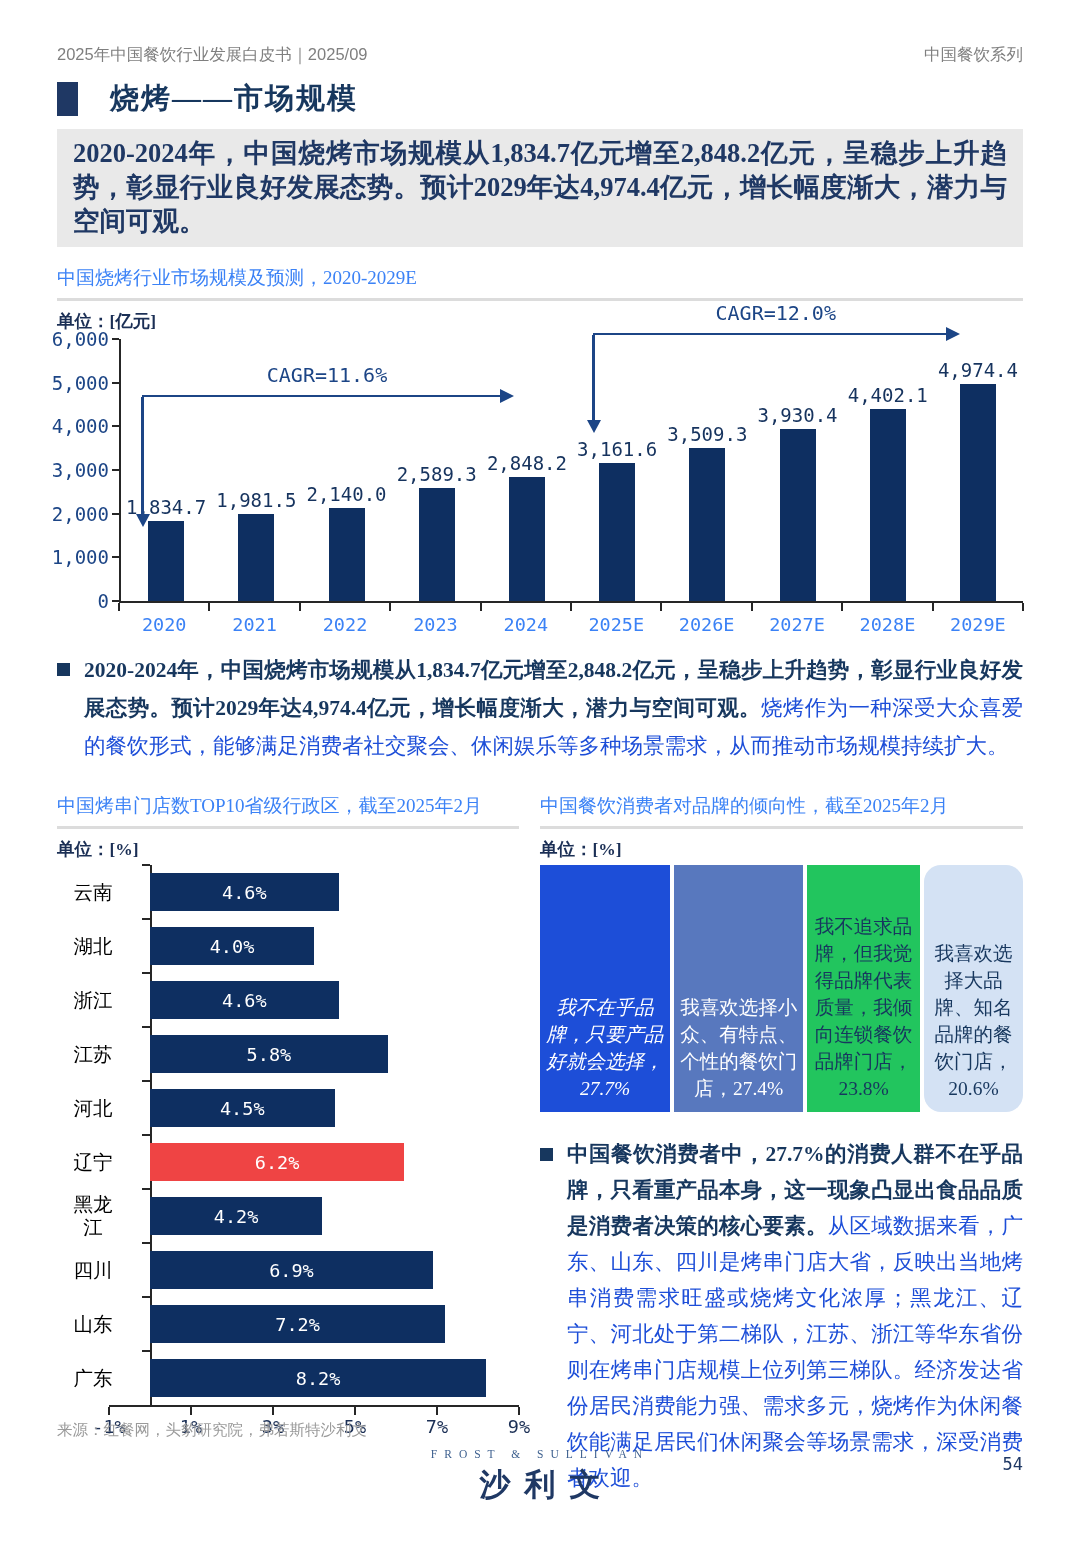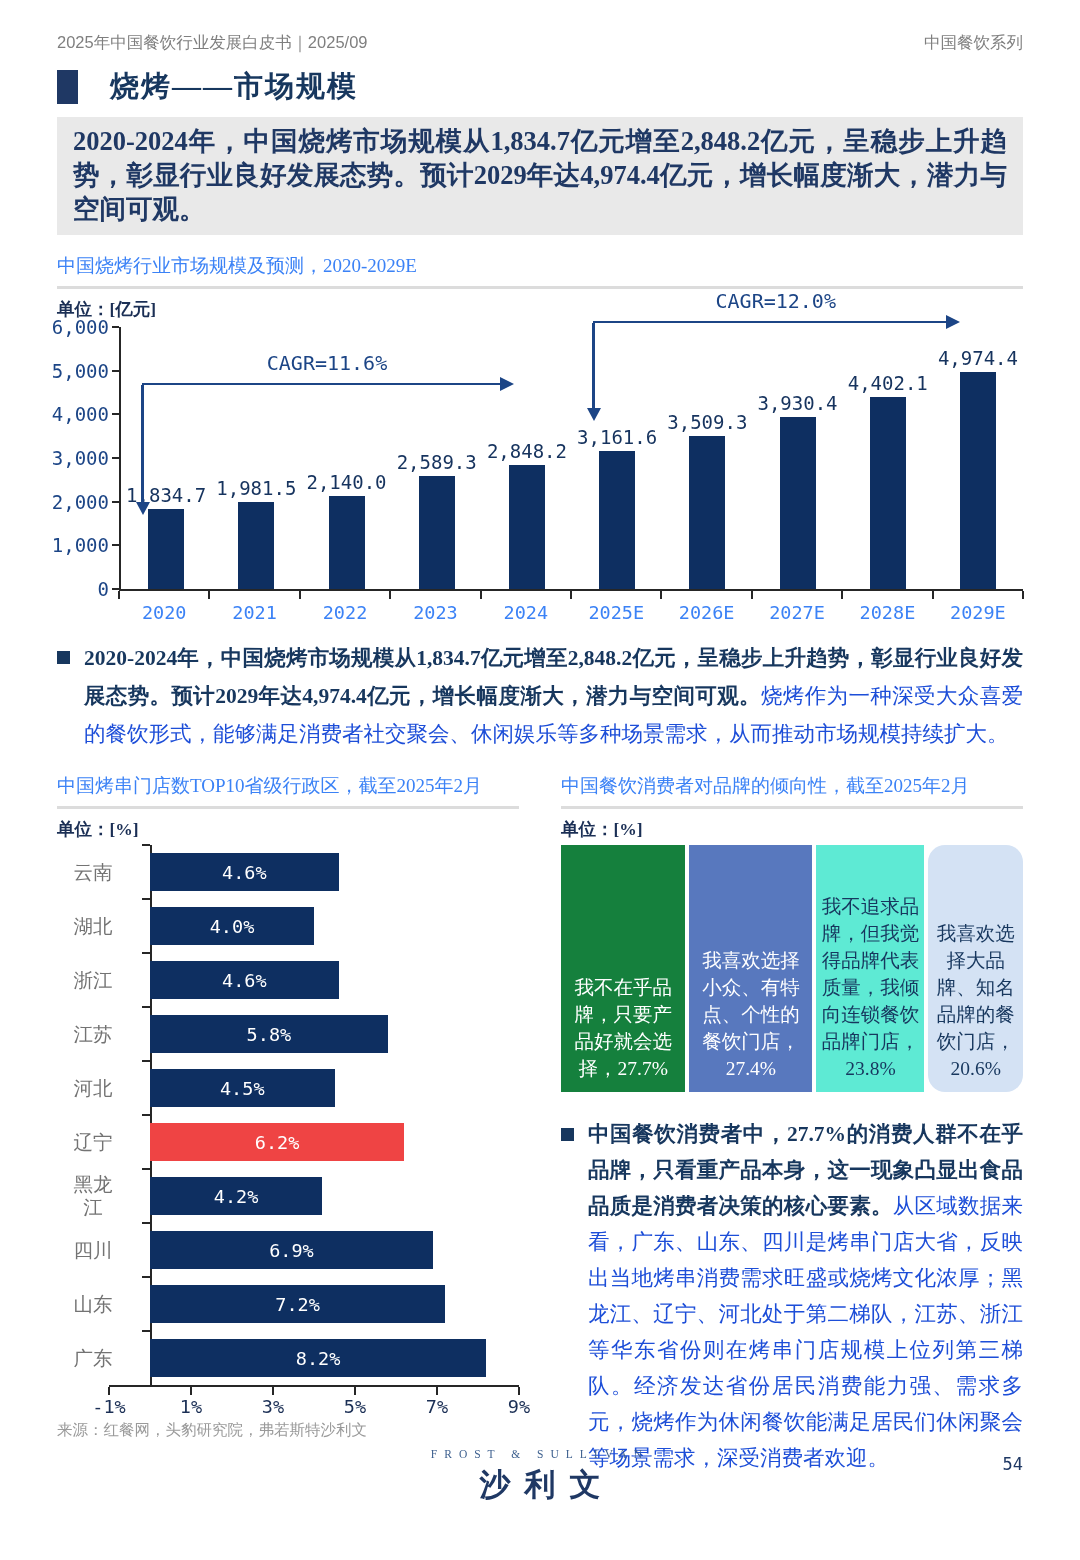--- a/index.html
+++ b/index.html
@@ -1,18 +1,18 @@
 <!DOCTYPE html>
 <html><head>
 <meta charset="utf-8">
 <style>
   html,body{margin:0;padding:0;background:#ffffff;}
   .page{width:1080px;height:1560px;position:relative;overflow:hidden;background:#fff;
         font-family:"Liberation Serif","DejaVu Serif",serif;color:#1b2f55;
-        padding:32px 57px 0;box-sizing:border-box;}
+        padding:44px 57px 0;box-sizing:border-box;}
   .num{font-family:"DejaVu Sans Mono","Liberation Mono",monospace;}
 
   
   .hdr{display:flex;justify-content:space-between;font-size:16.5px;color:#7f7f7f;
        font-family:"Liberation Sans",sans-serif;}
 
   
   .titlerow{display:flex;align-items:center;gap:32px;margin-top:13px;}
   .titlesq{width:21px;height:34px;background:#1f3864;flex:none;}
   .pagetitle{font-size:29px;font-weight:bold;color:#17375e;letter-spacing:2px;}
@@ -54,27 +54,27 @@
 
   
   .bullet{display:flex;gap:14px;margin-top:16px;}
   .bullet .sq{width:13px;height:13px;background:#17375e;flex:none;margin-top:12px;}
   .bullet p{margin:0;flex:1;font-size:21.5px;line-height:38px;text-align:justify;}
   .bullet.tight p{line-height:36px;}
   .b-bold{font-weight:bold;color:#17375e;}
   .b-reg{color:#1d4ed8;}
 
   
-  .cols{display:grid;grid-template-columns:462px 1fr;column-gap:42px;margin-top:20px;}
+  .cols{display:grid;grid-template-columns:462px 1fr;column-gap:21px;margin-top:28px;}
 
   
   .sc-wrap{display:flex;margin-top:4px;}
   #sc-cats{width:72px;flex:none;position:relative;z-index:2;}
   .sc-cat{height:54px;display:flex;align-items:center;justify-content:center;
-          font-size:19.5px;color:#737373;line-height:23px;}
+          font-size:19.5px;color:#000000;line-height:23px;}
   .sc-cat span{display:inline-block;max-width:48px;text-align:center;}
   .sc-right{flex:1;min-width:0;margin-left:-20px;}
   #sc-canvas{position:relative;border-bottom:2px solid #262626;}
   .sc-row{height:54px;position:relative;}
   .sc-axis{position:absolute;left:10%;top:0;bottom:0;width:2px;background:#262626;}
   .sc-cattick{position:absolute;left:calc(10% - 8px);top:-1px;width:8px;height:2px;background:#262626;}
   .sc-bar{position:absolute;left:10%;top:8px;height:38px;background:#0e2f61;
           display:flex;align-items:center;justify-content:center;}
   .sc-val{font-size:18.5px;color:#ffffff;white-space:nowrap;}
   #sc-xaxis{position:relative;height:36px;}
@@ -337,27 +337,27 @@
               <div class="sc-xlab num" style="left: 100%;">9%</div>
             </div>
         </div>
       </div>
     </div>
 
     <div>
       <div class="sec-title">中国餐饮消费者对品牌的倾向性，截至2025年2月</div>
       <div class="unit">单位：[%]</div>
       <div id="bc-panels">
-          <div class="bc-panel" style="flex: 27.7 1 0px; background: #15803d; color: rgb(255, 255, 255);">
+          <div class="bc-panel" style="flex: 27.7 1 0px; background: #1d4ed8; color: rgb(255, 255, 255); font-style: italic;">
             <div class="bc-label">我不在乎品牌，只要产品好就会选择，27.7%</div>
           </div>
           <div class="bc-panel" style="flex: 27.4 1 0px; background: rgb(88, 120, 190); color: rgb(255, 255, 255);">
             <div class="bc-label">我喜欢选择小众、有特点、个性的餐饮门店，27.4%</div>
           </div>
-          <div class="bc-panel" style="flex: 23.8 1 0px; background: #5eead4; color: rgb(23, 55, 94);">
+          <div class="bc-panel" style="flex: 23.8 1 0px; background: #22c55e; color: rgb(23, 55, 94);">
             <div class="bc-label">我不追求品牌，但我觉得品牌代表质量，我倾向连锁餐饮品牌门店，23.8%</div>
           </div>
           <div class="bc-panel" style="flex: 20.6 1 0px; background: rgb(212, 226, 244); color: rgb(23, 55, 94); border-radius: 17px;">
             <div class="bc-label">我喜欢选择大品牌、知名品牌的餐饮门店，20.6%</div>
           </div>
         </div>
 
       <div class="bullet tight" style="margin-top:24px;">
         <div class="sq"></div>
         <p><span class="b-bold">中国餐饮消费者中，27.7%的消费人群不在乎品牌，只看重产品本身，这一现象凸显出食品品质是消费者决策的核心要素。</span><span class="b-reg">从区域数据来看，广东、山东、四川是烤串门店大省，反映出当地烤串消费需求旺盛或烧烤文化浓厚；黑龙江、辽宁、河北处于第二梯队，江苏、浙江等华东省份则在烤串门店规模上位列第三梯队。经济发达省份居民消费能力强、需求多元，烧烤作为休闲餐饮能满足居民们休闲聚会等场景需求，深受消费者欢迎。</span></p>

